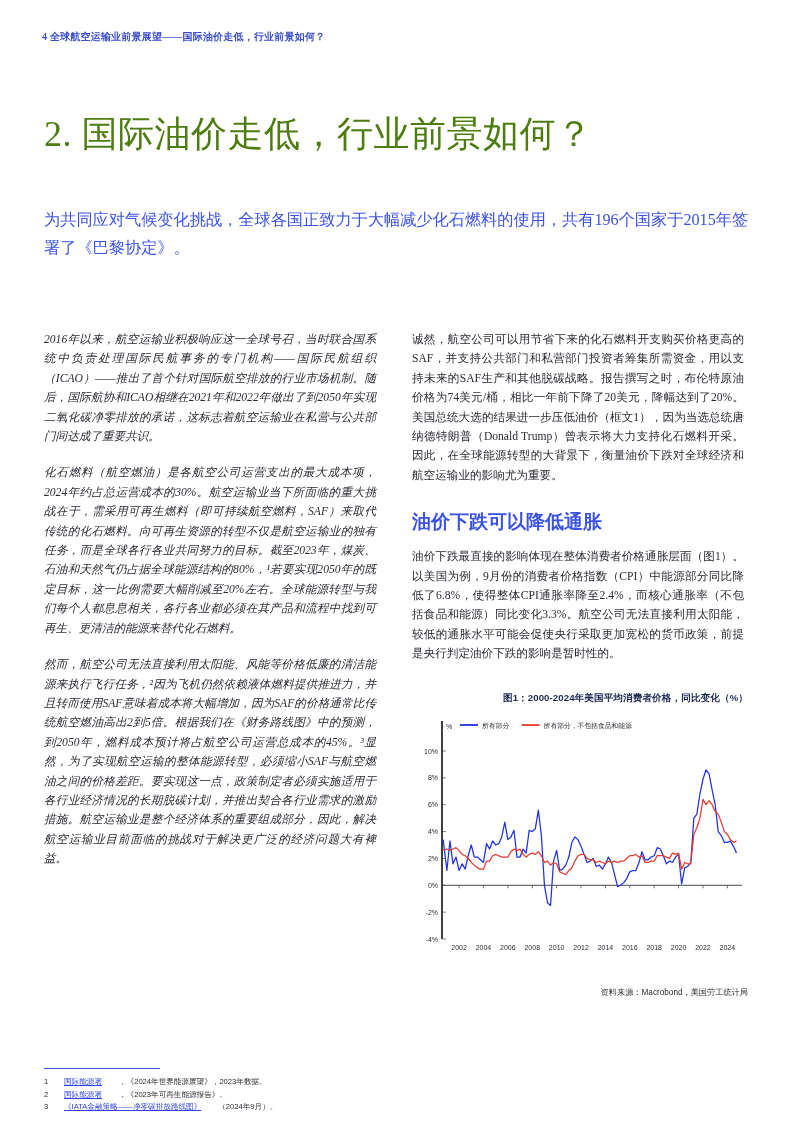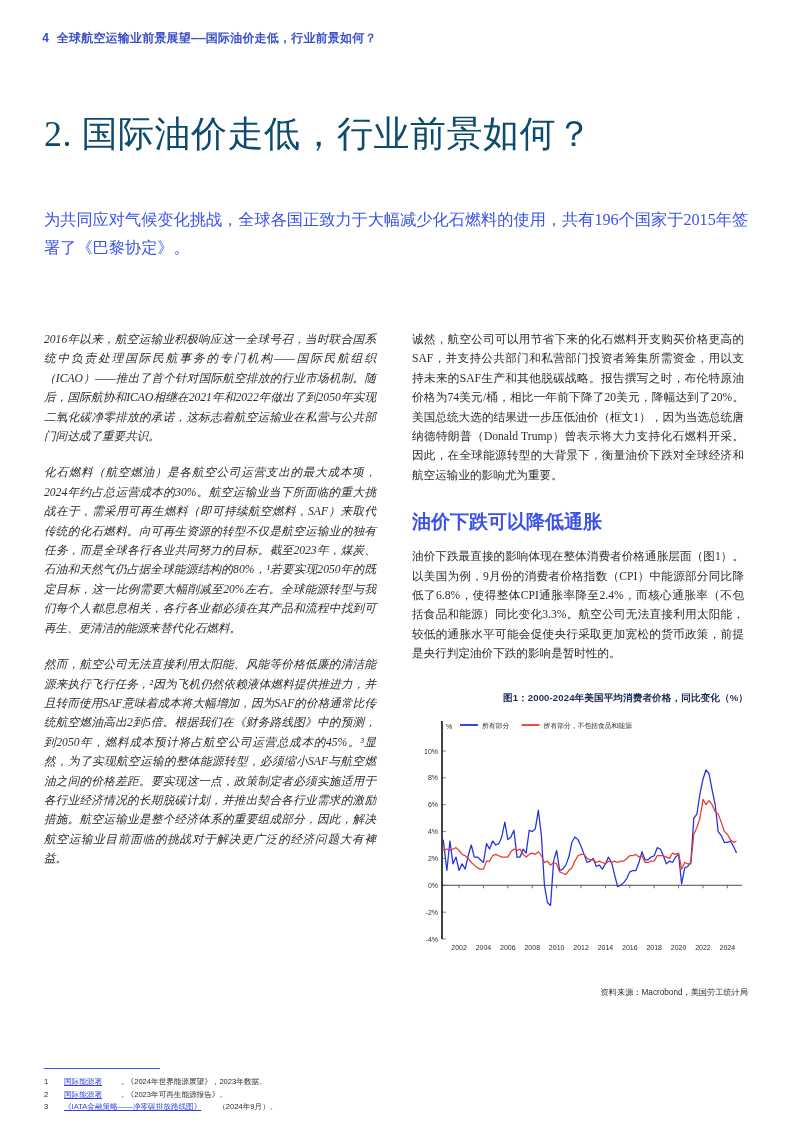--- a/index.html
+++ b/index.html
@@ -17,36 +17,36 @@
   .page {
     position: absolute;
     inset: 0;
     background: #ffffff;
   }
   
   .running-header {
     position: absolute;
     left: 42px;
     top: 30px;
-    font-family: Liberation Mono, monospace;
-    font-size: 12px;
+    font-family: Liberation Serif, serif;
+    font-size: 10px;
     font-weight: bold;
     color: #3b4ecb;
     letter-spacing: 0.2px;
     white-space: nowrap;
   }
   
   .section-title {
     position: absolute;
     left: 44px;
     top: 86px;
     font-family: "Liberation Serif", "DejaVu Serif", serif;
     font-size: 36px;
     font-weight: normal;
-    color: #0c4a6e;
+    color: #4d7c0f;
     letter-spacing: 0.5px;
     white-space: nowrap;
   }
   
   .standfirst {
     position: absolute;
     left: 44px;
     top: 206px;
     width: 706px;
     font-family: "Liberation Serif", "DejaVu Serif", serif;

